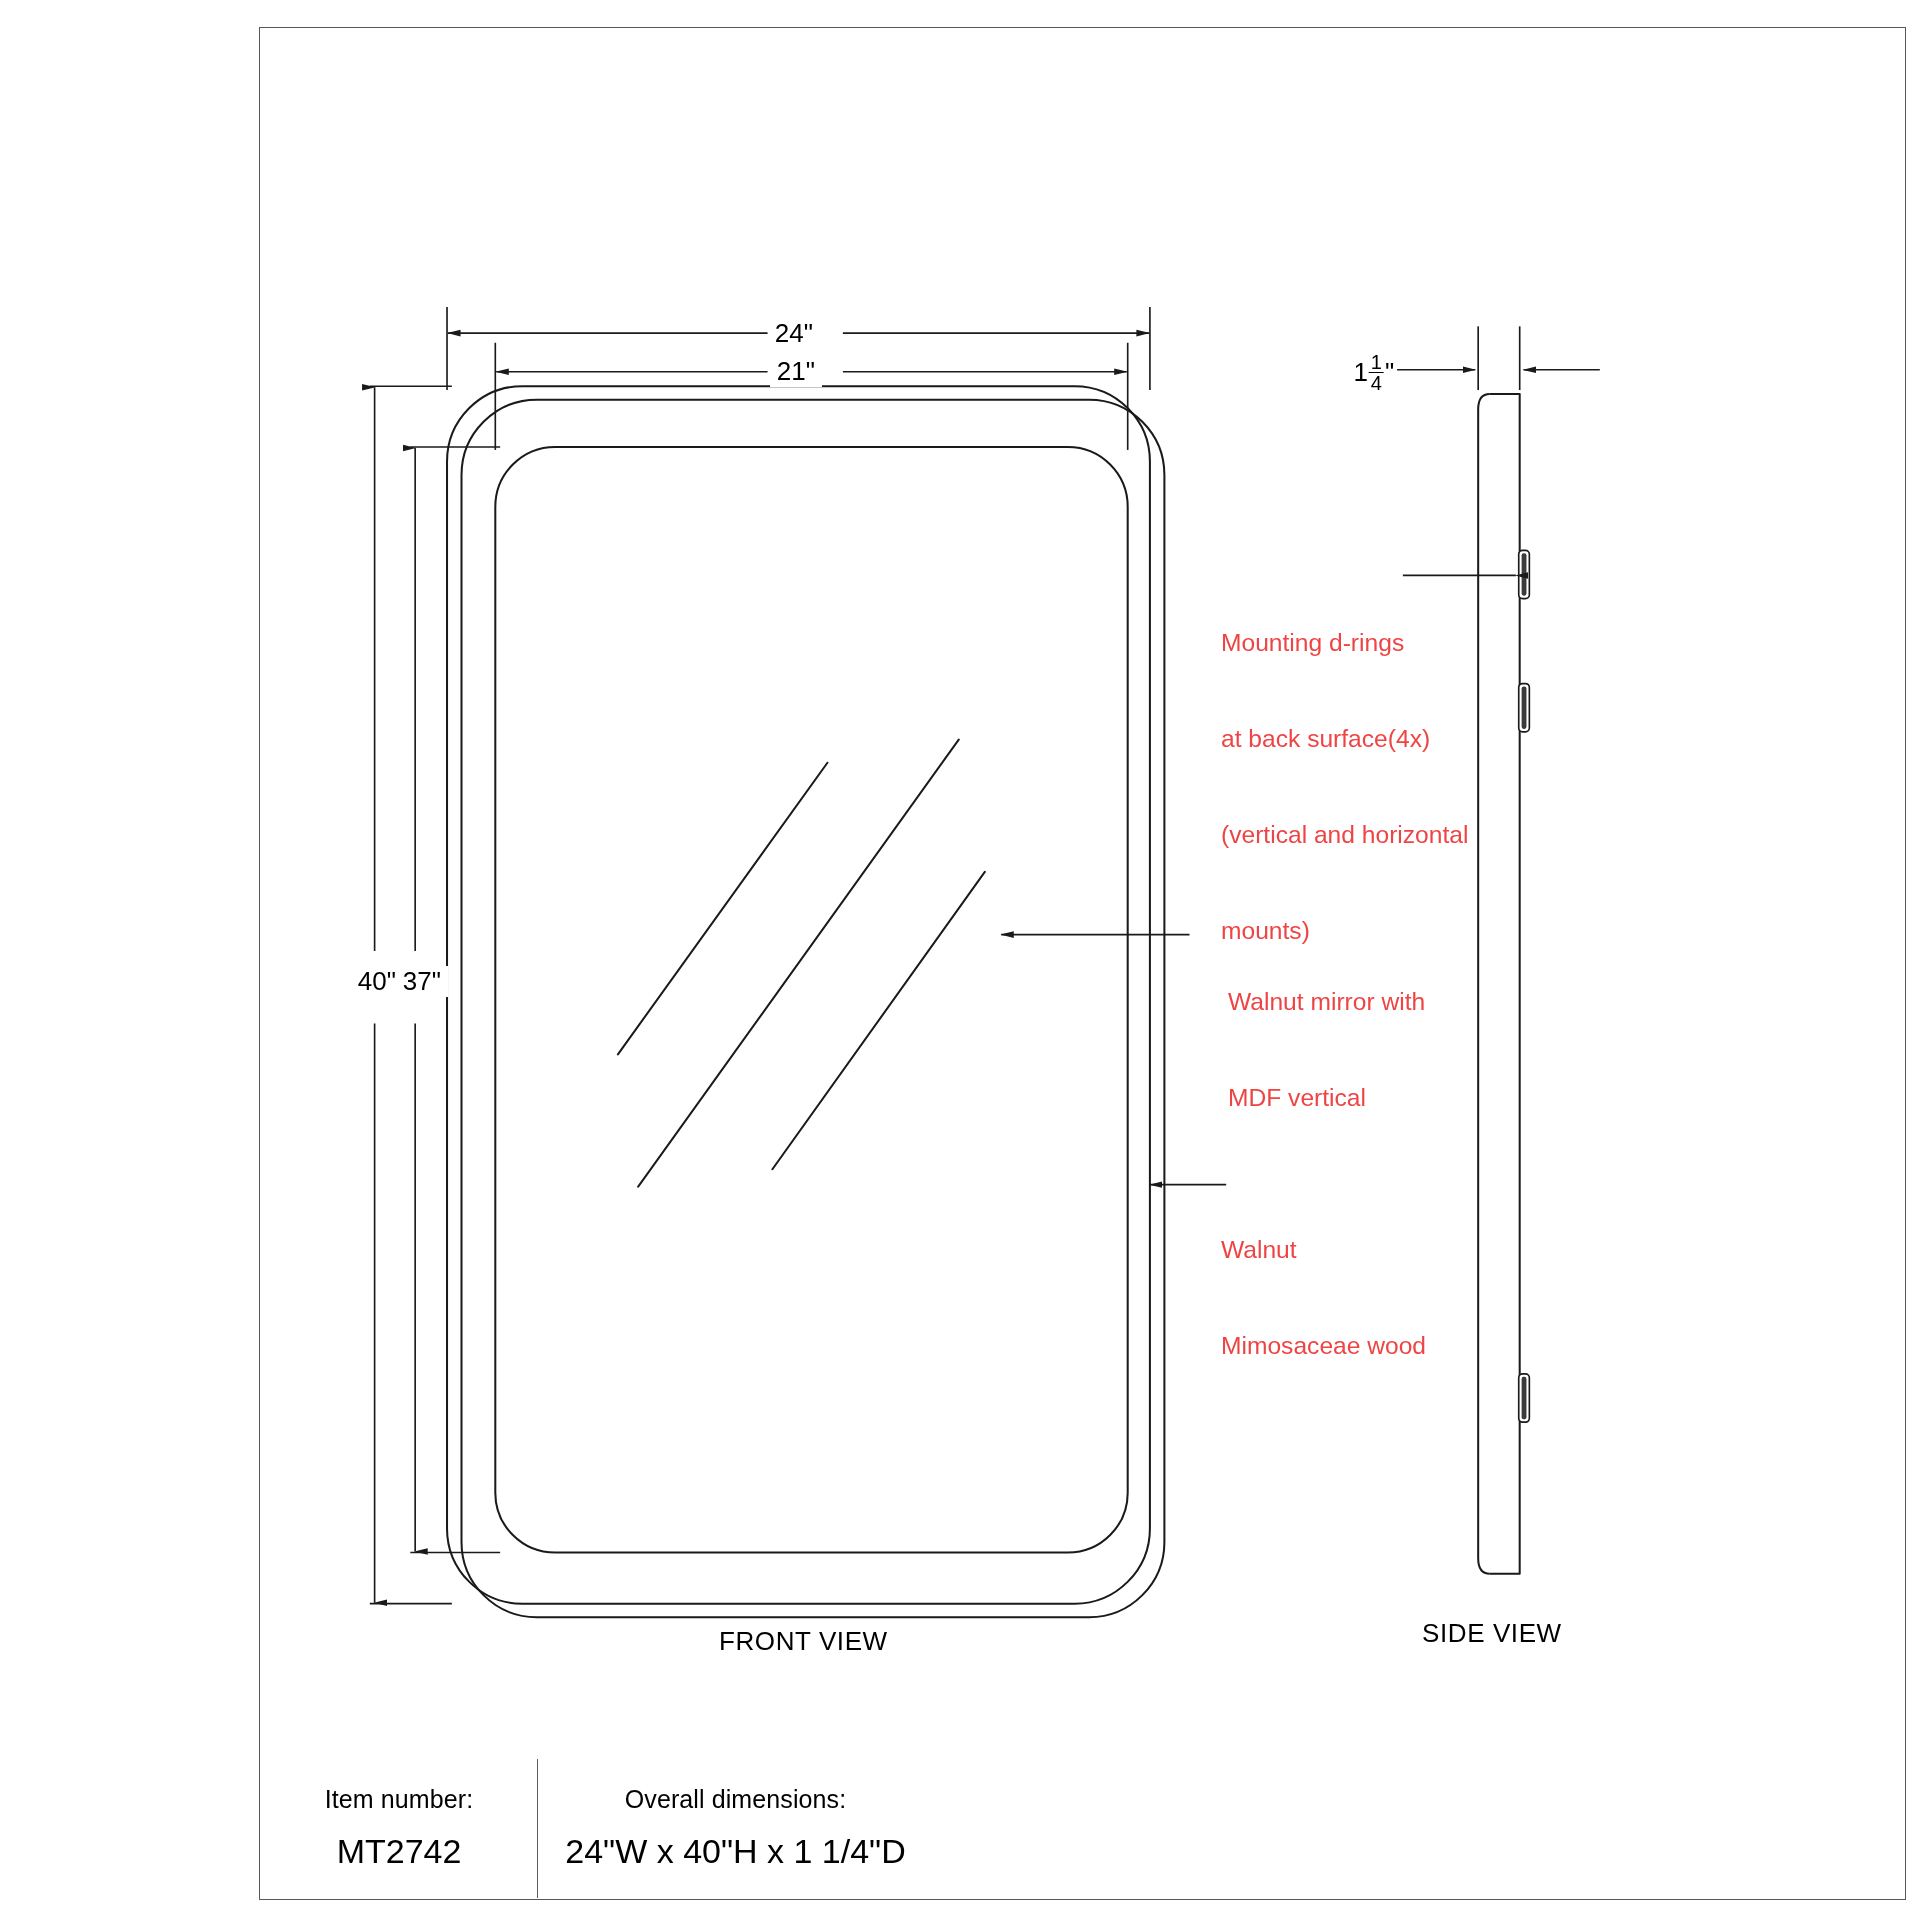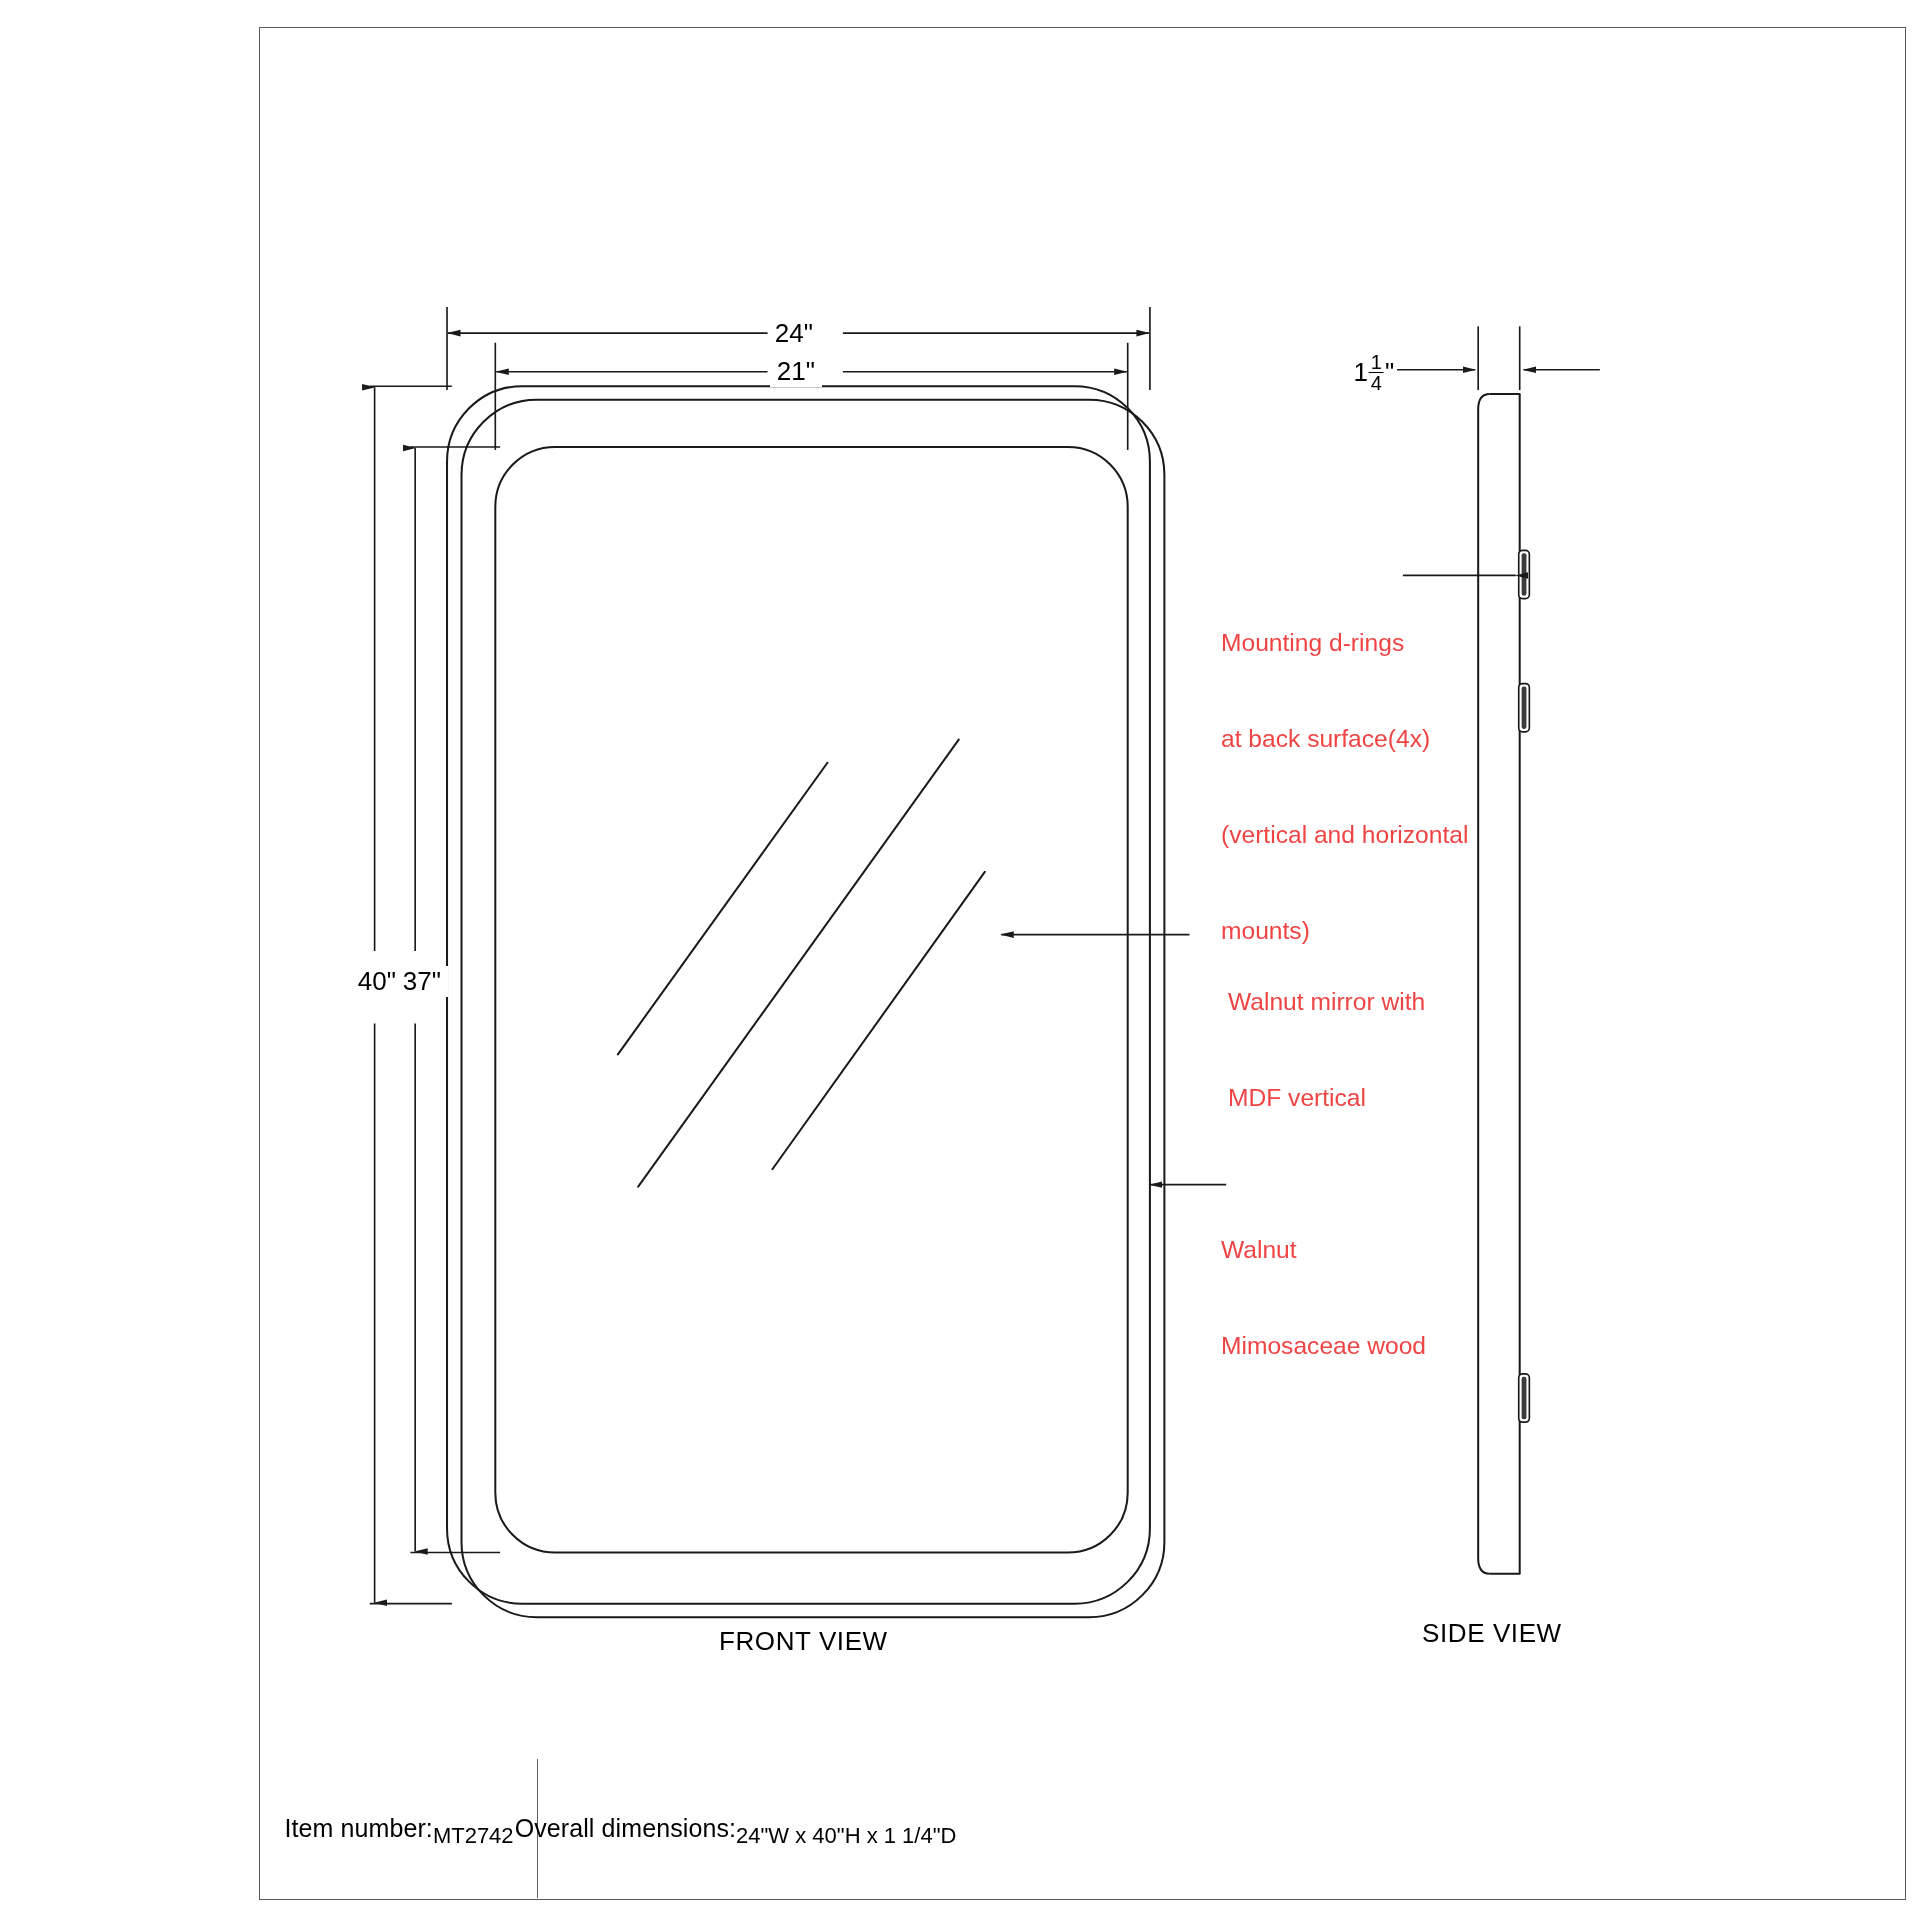--- a/index.html
+++ b/index.html
@@ -45,39 +45,39 @@
     top: 1759px;
     width: 1643px;
     height: 139px;
     display: flex;
     box-sizing: border-box;
   }
   .tb-cell {
     border-left: 1.5px solid #5a5f63;
     box-sizing: border-box;
     display: flex;
-    flex-direction: row;
+    flex-direction: column;
     align-items: center;
     justify-content: center;
     height: 100%;
   }
   .tb-cell:first-child { border-left: none; }
   .tb-cell-1 { width: 276px; }
   .tb-cell-2 { width: 340px; }
   .tb-cell-3 { width: 396px; }
   .tb-cell-4 { width: 631px; border-right: none; }
   .tb-label {
     font-size: 25px;
     line-height: 1.32;
     letter-spacing: 0.1px;
     color: #000;
     white-space: nowrap;
   }
   .tb-value {
-    font-size: 22px;
+    font-size: 34px;
     line-height: 1.32;
     margin-top: 13.5px;
     color: #000;
     white-space: nowrap;
   }
   
   .logo-wrap {
     display: flex;
     flex-direction: column;
     align-items: center;

